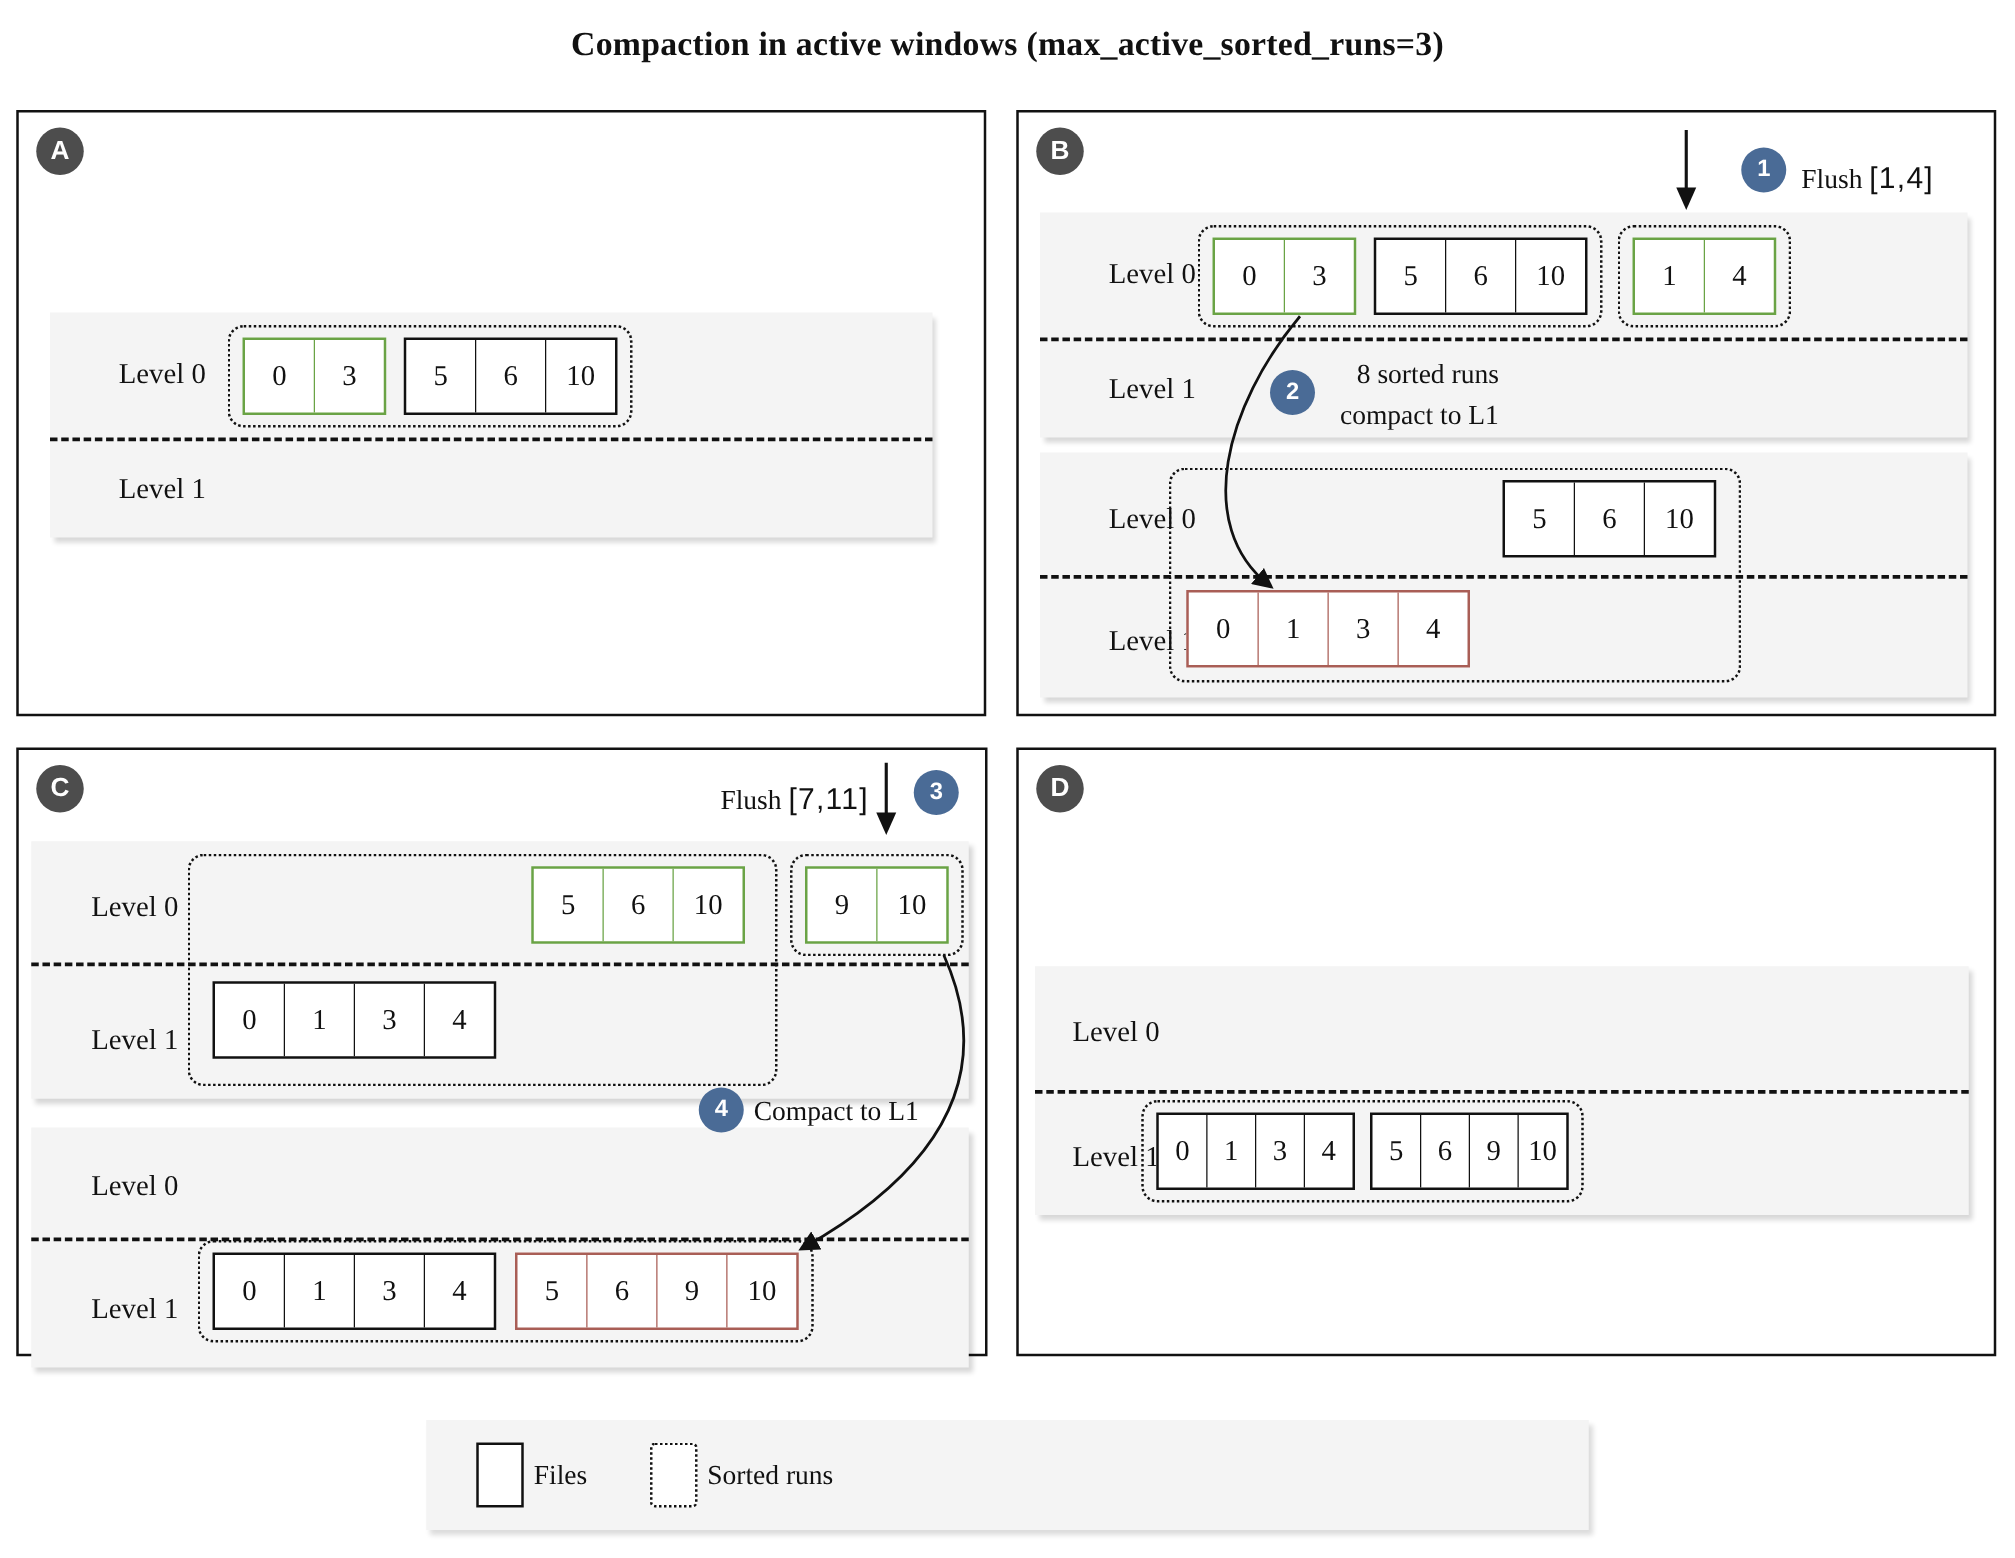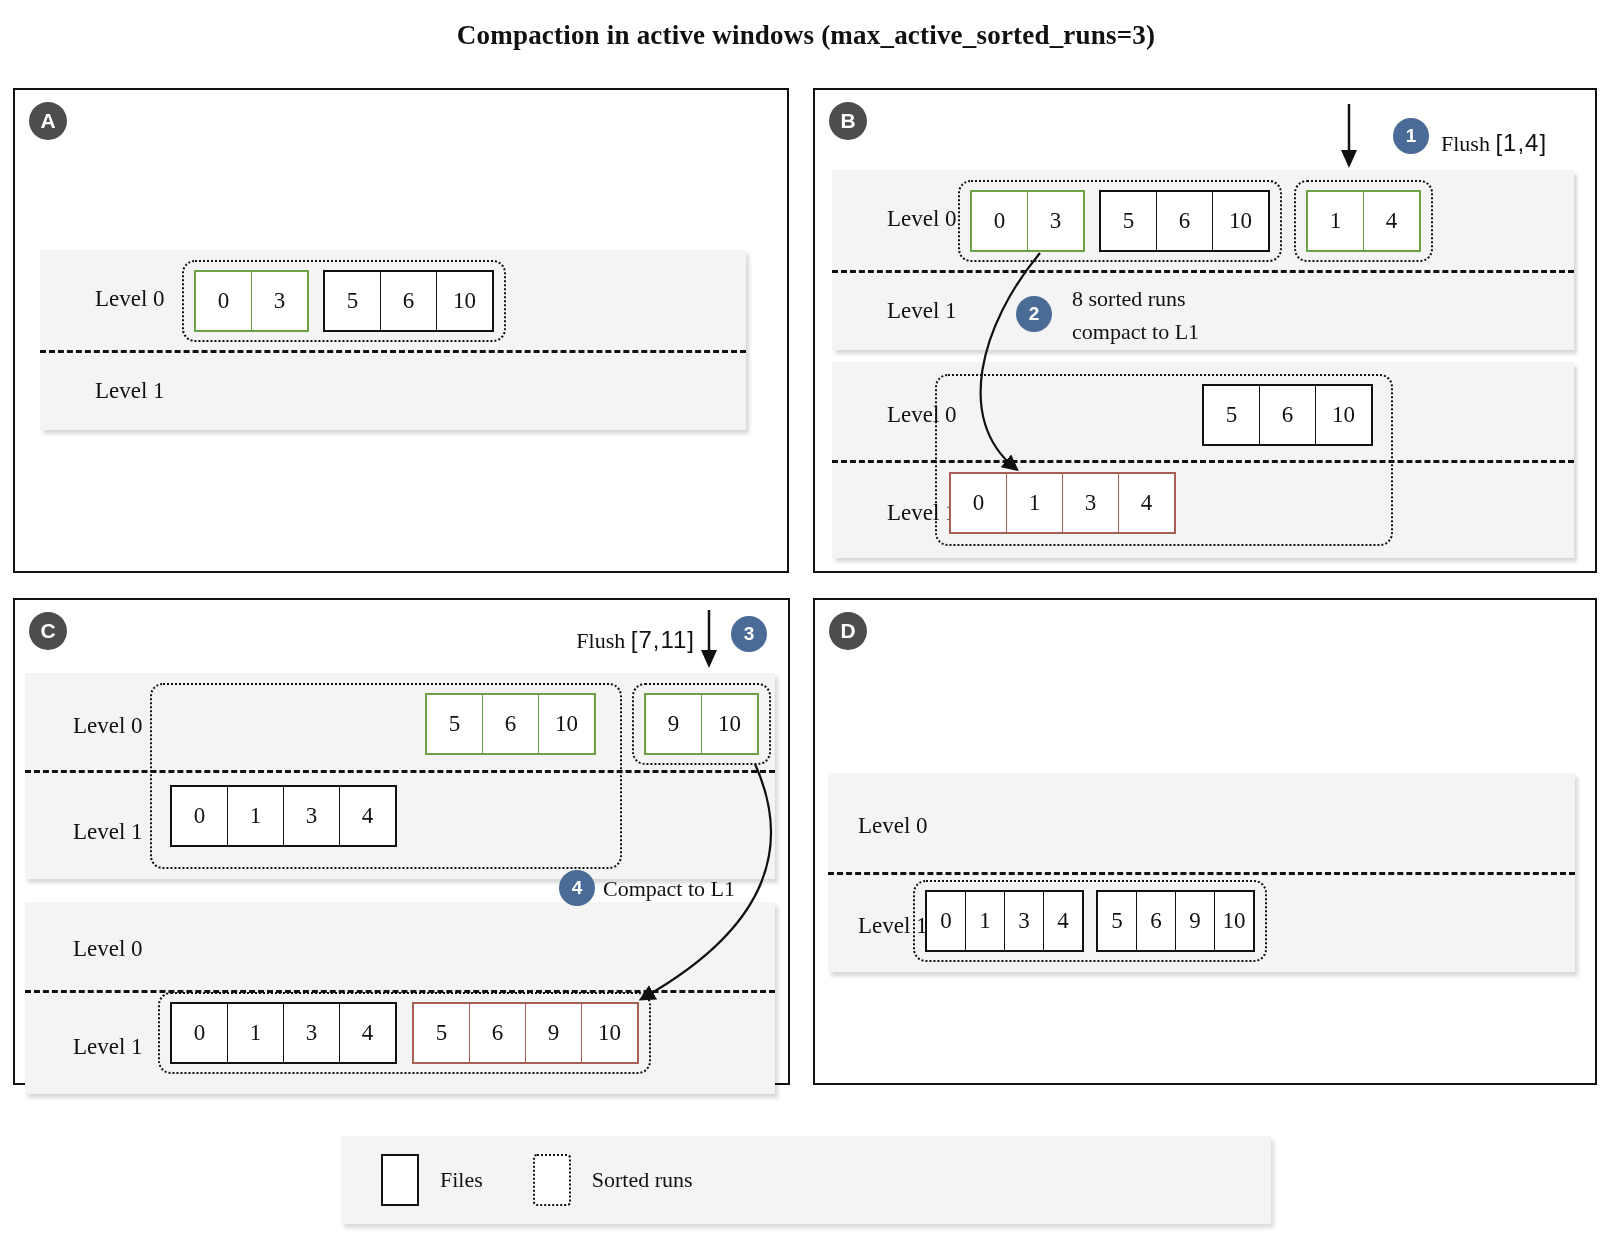--- a/index.html
+++ b/index.html
@@ -16,21 +16,21 @@
   #panel-d{left:813px;top:598px;width:784px;height:487px;}
 
   .badge-letter{position:absolute;left:14px;top:12px;width:38px;height:38px;border-radius:50%;
       background:var(--letter-badge,#4d4d4d);color:#fff;display:flex;align-items:center;justify-content:center;
       font-family:"Liberation Sans",sans-serif;font-weight:bold;font-size:21px;}
   .badge-step{position:absolute;width:36px;height:36px;border-radius:50%;
       background:var(--step-badge,#4a6b96);color:#fff;display:flex;align-items:center;justify-content:center;
       font-family:"Liberation Sans",sans-serif;font-weight:bold;font-size:19px;z-index:5;}
 
   .diagram{position:absolute;background:var(--diagram-bg,#f4f4f4);
-      box-shadow:3px 4px 4px rgba(0,0,0,0.16);}
+      box-shadow:3px 4px 4px rgba(0,0,0,0.16);text-align:right;}
   .level-label{position:absolute;font-size:23px;white-space:nowrap;}
   .sep{position:absolute;left:0;right:0;border-top:3px dashed #111;}
 
   .run{position:absolute;border:2px dotted #111;border-radius:13px;box-sizing:border-box;}
   .runflex{display:flex;gap:14px;padding:8px 10px;align-items:flex-start;}
 
   .group{display:inline-flex;border:2.5px solid var(--gc,#111);background:#fff;}
   .group{position:relative;}
   .group.abs{position:absolute;}
   .cell{width:55px;height:58px;display:flex;align-items:center;justify-content:center;
@@ -44,21 +44,21 @@
   .annot{position:absolute;font-size:22px;white-space:nowrap;z-index:5;}
   .annot .mono{font-family:Liberation Sans, sans-serif;font-size:24px;letter-spacing:1px;}
   .note2{line-height:33px;}
 
   .arrow-overlay{position:absolute;left:0;top:0;width:100%;height:100%;pointer-events:none;z-index:6;}
   .down-arrow{position:absolute;z-index:5;}
 
   .legend{position:absolute;left:341px;top:1136px;width:930px;height:88px;
       background:var(--diagram-bg,#f4f4f4);box-shadow:3px 4px 4px rgba(0,0,0,0.14);
       display:flex;align-items:center;gap:50px;padding:0 40px;box-sizing:border-box;}
-  .legend-item{display:flex;align-items:center;gap:13px;}
+  .legend-item{display:flex;align-items:center;}
   .swatch{width:38px;height:52px;background:#fff;box-sizing:border-box;margin-right:8px;flex:none;}
   .sw-files{border:2.5px solid #111;}
   .sw-run{border:2px dotted #111;border-radius:4px;}
   .sw-input{border:2.5px solid var(--compaction-input,#6aa345);}
   .sw-output{border:2.5px solid var(--compaction-output,#a95e56);}
   .legend-label{font-size:22px;white-space:nowrap;}
 </style>
 </head>
 <body>
 

